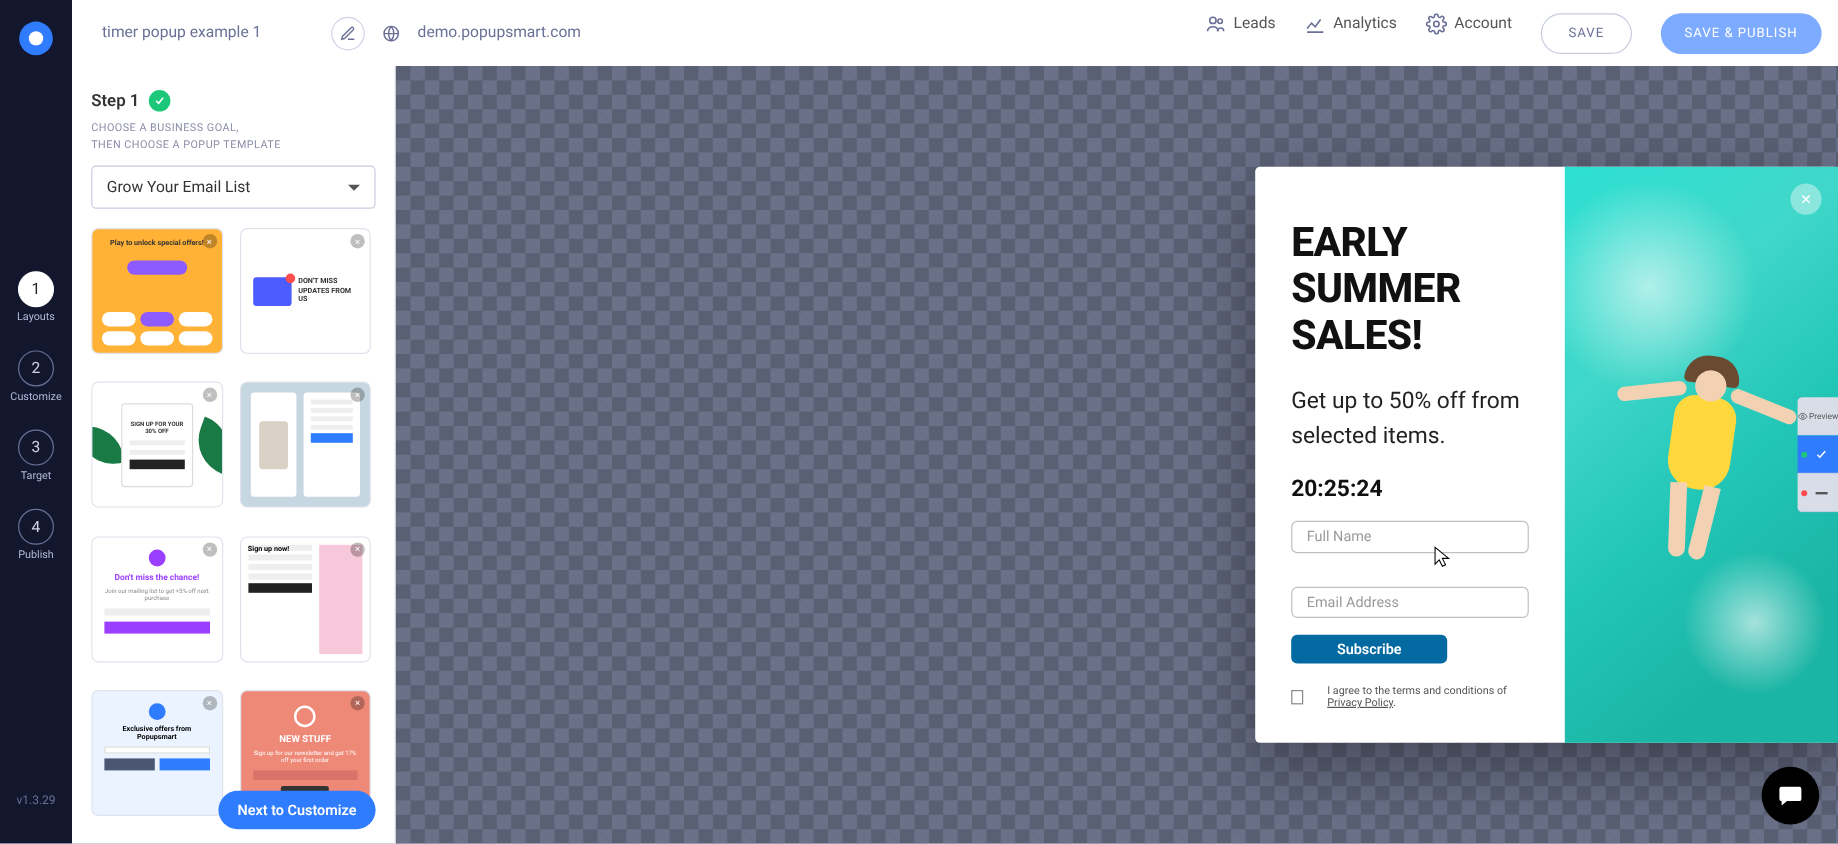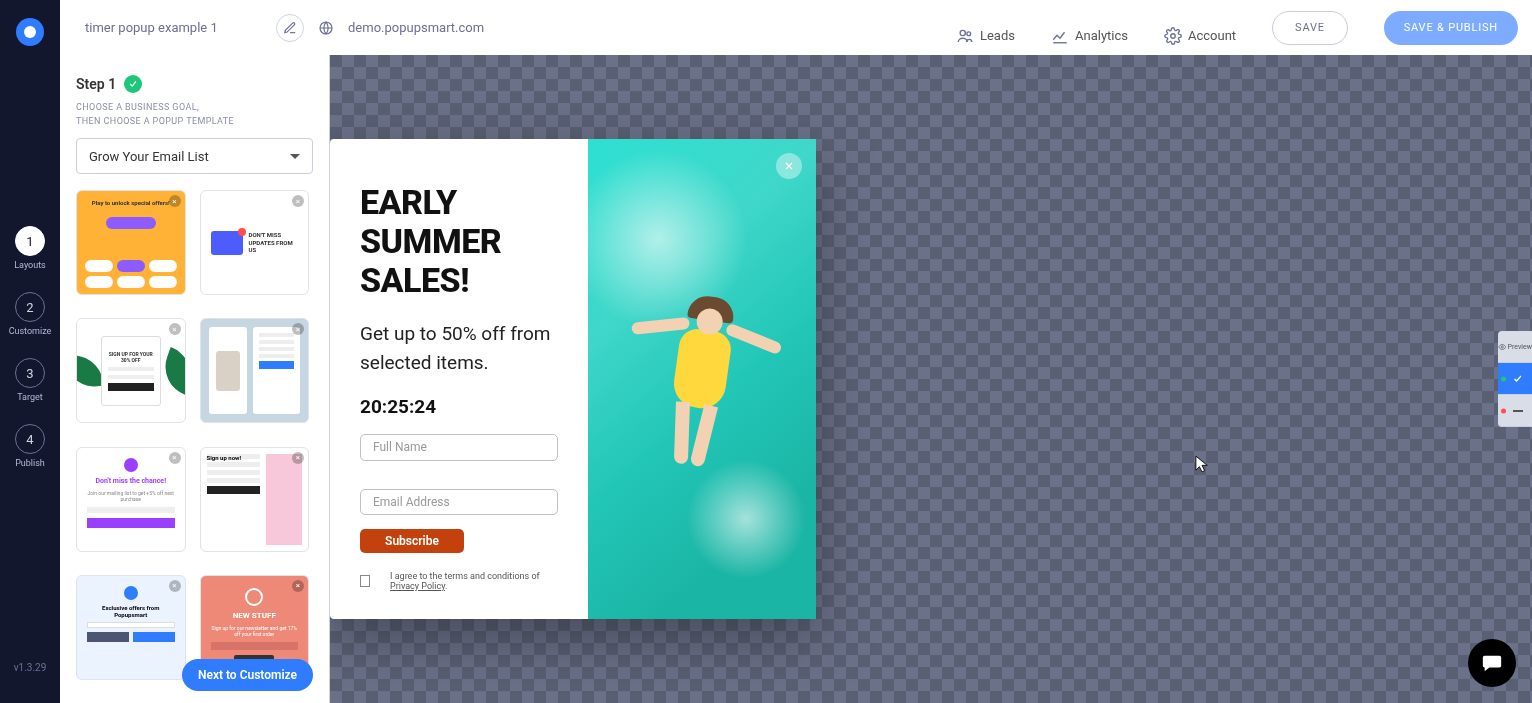--- a/index.html
+++ b/index.html
@@ -20,21 +20,21 @@
   
   .main{flex:1;display:flex;flex-direction:column;min-width:0;}
   .topbar{height:55px;display:flex;align-items:center;padding:16px 14px;gap:12px;}
   .title-input{width:190px;height:34px;border:1px solid transparent;border-radius:4px;padding:0 10px;font-size:13px;color:#6b7096;background:transparent;}
   .iconcircle{width:28px;height:28px;border:1.5px solid #d0d3e6;border-radius:50%;display:flex;align-items:center;justify-content:center;cursor:pointer;}
   .iconcircle svg{width:14px;height:14px;stroke:#6b7096;}
   .globe{width:20px;height:20px;display:flex;align-items:center;justify-content:center;}
   .globe svg{width:16px;height:16px;stroke:#6b7096;}
   .domain{font-size:13px;color:#6b7096;}
   .spacer{flex:1;}
-  .topright{display:flex;align-items:flex-end;gap:36px;}
+  .topright{display:flex;align-items:flex-start;gap:24px;}
   .tr-item{display:flex;align-items:center;gap:6px;font-size:13px;color:#555;cursor:pointer;}
   .tr-item svg{width:18px;height:18px;stroke:#6b7096;fill:none;}
   .btn-save{height:34px;padding:0 22px;border:1.5px solid #c8cde0;background:#fff;border-radius:22px;font-size:11px;letter-spacing:.8px;color:#6b7096;cursor:pointer;}
   .btn-publish{height:34px;padding:0 20px;background:#7dabff;border:none;color:#fff;border-radius:22px;font-size:11px;letter-spacing:.8px;cursor:pointer;}
   
   
   .workspace{flex:1;display:flex;min-height:0;border-radius:22px;}
   
   
   .panel{width:270px;background:#fff;display:flex;flex-direction:column;padding:20px 16px 14px 16px;position:relative;border-right:1px solid #e0e2ec;}
@@ -102,31 +102,31 @@
   .next-btn{position:absolute;bottom:12px;right:16px;background:#2f7cff;color:#fff;font-size:12px;font-weight:600;height:32px;padding:0 16px;border:none;border-radius:18px;cursor:pointer;}
   
   
   .canvas{flex:1;overflow:hidden;position:relative;
     background-color:#5a6074;
     background-image:
       linear-gradient(45deg,#6b7189 25%,transparent 25%,transparent 75%,#6b7189 75%),
       linear-gradient(45deg,#6b7189 25%,transparent 25%,transparent 75%,#6b7189 75%);
     background-size:24px 24px;
     background-position:0 0,12px 12px;
-    display:flex;align-items:center;justify-content:flex-start;
+    display:flex;align-items:center;justify-content:flex-end;
   }
   .popup{width:486px;height:480px;display:flex;background:#fff;border-radius:4px;position:relative;box-shadow:0 20px 60px rgba(0,0,0,.35);}
   .popup .left{flex:0 0 53%;padding:44px 30px 28px 30px;display:flex;flex-direction:column;}
   .popup .title{font-size:34px;font-weight:800;line-height:1.15;color:#111;letter-spacing:-.5px;}
   .popup .sub{margin-top:20px;font-size:19px;color:#222;line-height:1.5;}
   .popup .timer{margin-top:18px;font-size:19px;font-weight:700;color:#111;}
   .popup input[type=text]{margin-top:16px;height:36px;border:1px solid #c0c0c0;border-radius:5px;padding:0 12px;font-size:12px;color:#555;}
   .popup input[type=text]::placeholder{color:#9a9a9a;}
   .popup input[type=text]+input{margin-top:28px;}
-  .popup .subscribe{margin-top:14px;width:104px;height:34px;background:#c2410c;color:#fff;border:none;border-radius:5px;font-size:12px;font-weight:600;cursor:pointer;}
+  .popup .subscribe{margin-top:14px;width:130px;height:34px;background:#0369a1;color:#fff;border:none;border-radius:5px;font-size:12px;font-weight:600;cursor:pointer;}
   .popup .agree{margin-top:18px;display:flex;align-items:center;gap:20px;font-size:9px;color:#555;}
   .popup .agree input{width:12px;height:12px;appearance:none;border:1px solid #888;background:#fff;cursor:pointer;}
   .popup .agree a{color:#555;text-decoration:underline;}
   .popup .right{flex:1;position:relative;overflow:hidden;
     background:linear-gradient(140deg,#2de0d2 0%,#3fd7c9 30%,#22c6b7 55%,#1bb5a5 80%);
   }
   .popup .right::before,.popup .right::after{content:"";position:absolute;border-radius:50%;background:radial-gradient(circle,rgba(255,255,255,.6),rgba(255,255,255,0) 70%);}
   .popup .right::before{width:180px;height:180px;top:10px;left:-20px;}
   .popup .right::after{width:120px;height:120px;bottom:40px;right:10px;}
   .swimmer{position:absolute;top:48%;left:50%;transform:translate(-50%,-50%) rotate(8deg);}

